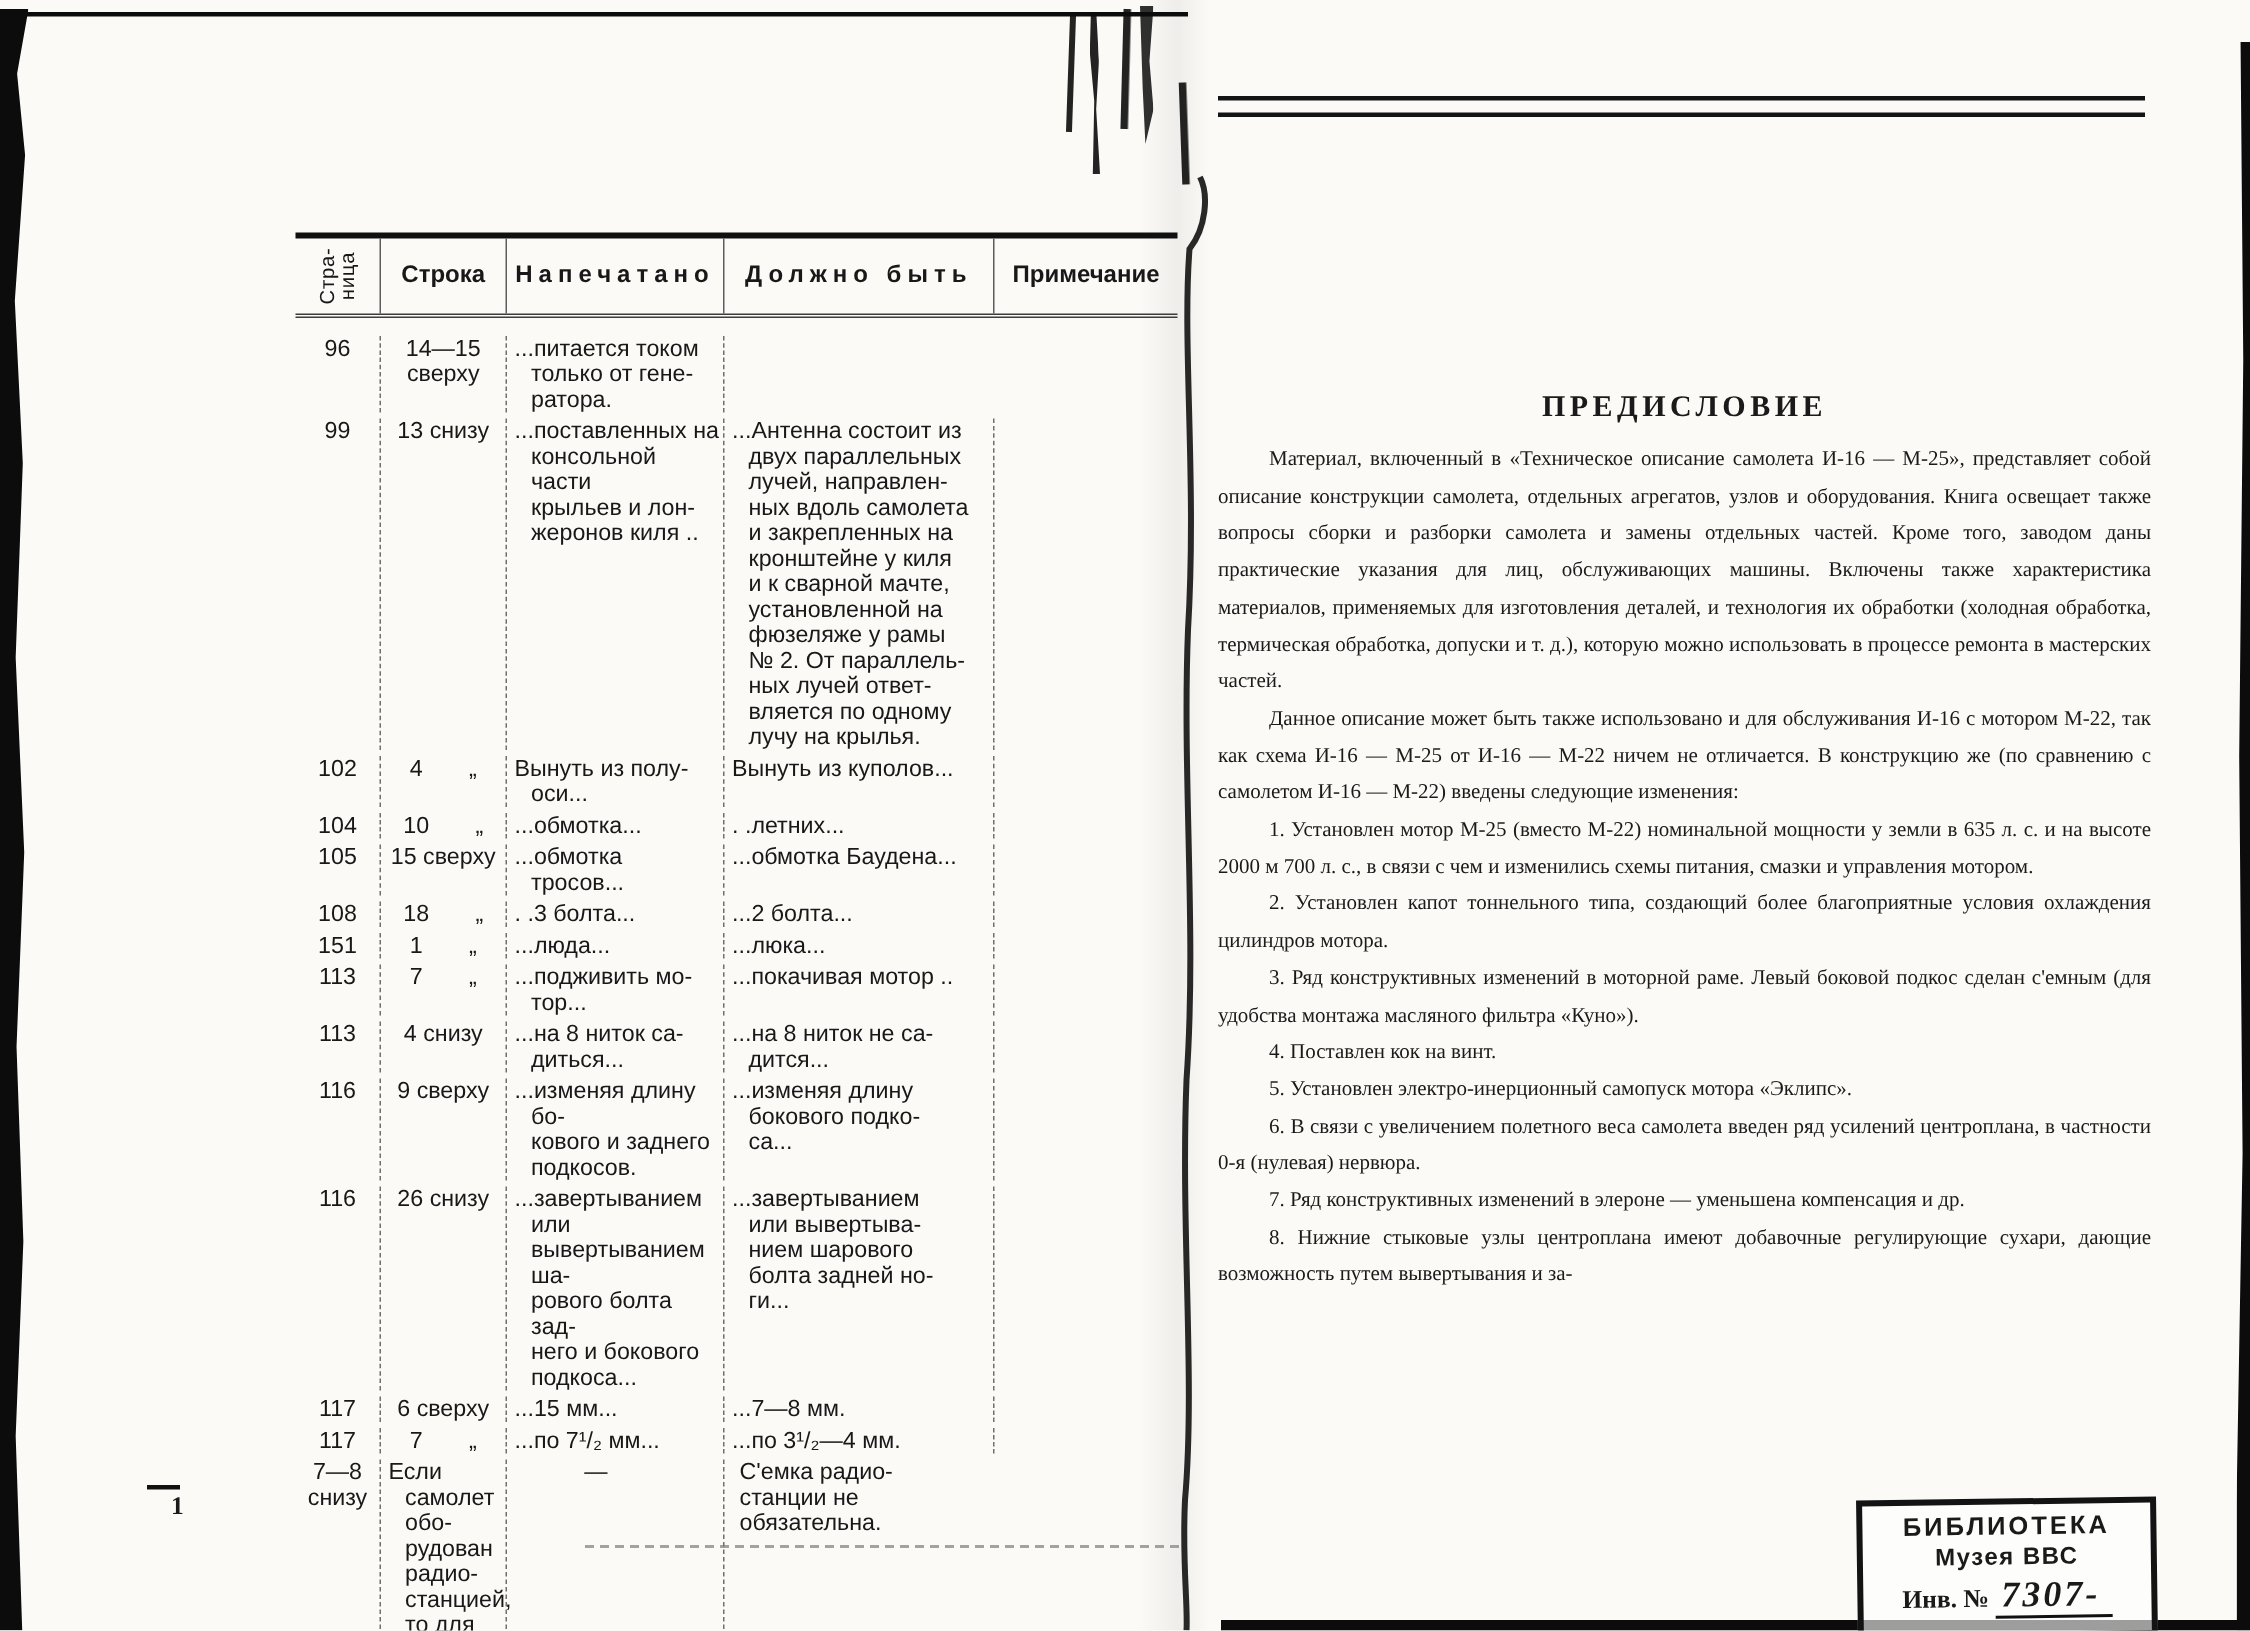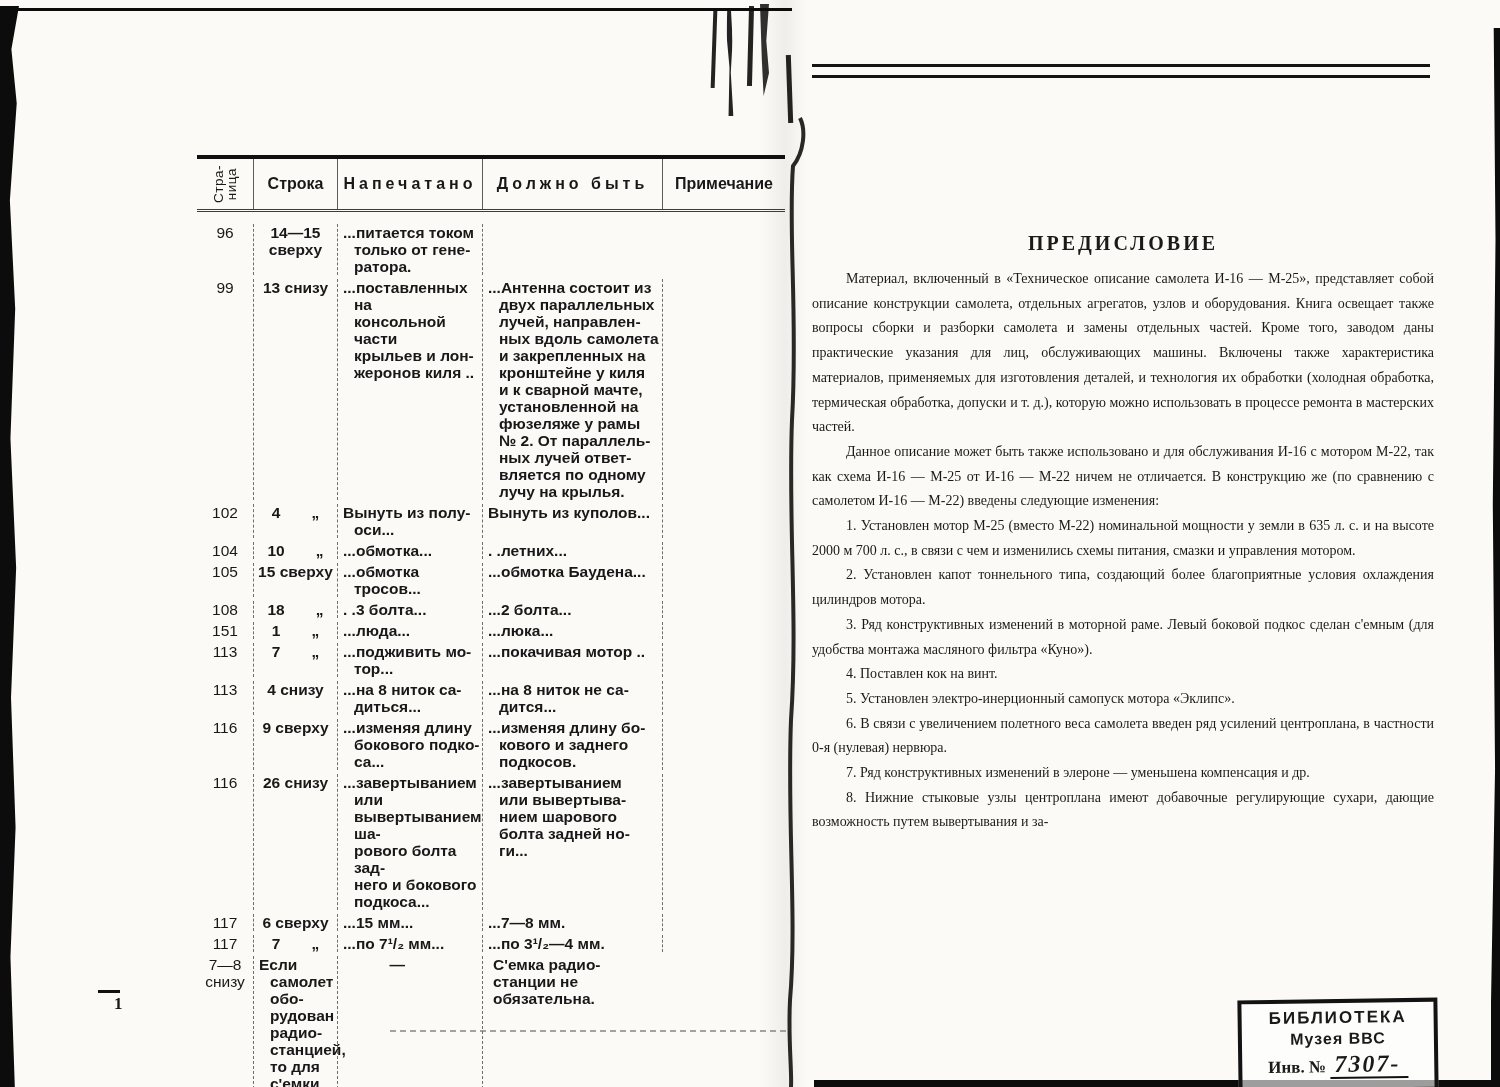--- a/index.html
+++ b/index.html
@@ -38,32 +38,32 @@
     border-bottom:3px double #3c3c3c;}
   .thead>div{min-height:50px;display:flex;align-items:center;justify-content:center;
     text-align:center;font-size:16px;}
   .thead>div + div{border-left:1px solid #5c5c5c;font-weight:bold;}
   .h-page span{display:block;transform:rotate(-90deg);font-size:13.5px;line-height:13px;
     white-space:pre-line;letter-spacing:.5px;}
   .h-sp{letter-spacing:4px;}
   .tbody{padding-top:12px;}
   .trow{display:grid;grid-template-columns:56px 84px 145px 180px 123px;margin-bottom:4px;}
   .tcell{white-space:pre-line;line-height:17px;padding:0 2px;}
-  .trow .tcell:nth-child(n+2){border-left:1px dashed #6f6f6f;font-weight:bold;}
+  .trow .tcell:nth-child(n+2){border-left:1px dashed #6f6f6f;}
   .trow{min-height:17px;}
   .c-page{text-align:center;}
   .c-line{text-align:center;}
   .c-printed,.c-should{padding-left:16px;text-indent:-11px;}
   .c-note{padding-left:10px;}
 
   
   .rpage{position:absolute;left:812px;top:0;width:622px;}
   .rule-top{position:absolute;left:0;top:64px;width:618px;height:8px;
     border-top:3px solid #141414;border-bottom:3px solid #141414;}
-  .rcontent{position:absolute;left:0;top:232px;width:622px;}
+  .rcontent{position:absolute;left:0;top:260px;width:622px;}
   .rtitle{text-align:center;font-size:20px;font-weight:bold;letter-spacing:3px;
     margin:0 0 12px 0;}
   .rcontent p{margin:0;font-size:14px;line-height:24.7px;text-align:justify;
     text-indent:34px;}
 
   
   .stamp{position:absolute;left:1238px;top:999px;width:192px;height:80px;
     border:4px solid #131313;transform:rotate(-.8deg);text-align:center;
     font-family:"Liberation Sans", sans-serif;padding-top:5px;box-sizing:content-box;
     background:rgba(255,255,255,.6);}
@@ -185,26 +185,26 @@
         <div class="tcell c-line">4 снизу</div>
         <div class="tcell c-printed">...на 8 ниток са-
 диться...</div>
         <div class="tcell c-should">...на 8 ниток не са-
 дится...</div>
         <div class="tcell c-note"></div>
       </div>
       <div class="trow">
         <div class="tcell c-page">116</div>
         <div class="tcell c-line">9 сверху</div>
+        <div class="tcell c-should">...изменяя длину бо-
+кового и заднего
+подкосов.</div>
         <div class="tcell c-printed">...изменяя длину
 бокового подко-
 са...</div>
-        <div class="tcell c-should">...изменяя длину бо-
-кового и заднего
-подкосов.</div>
         <div class="tcell c-note"></div>
       </div>
       <div class="trow">
         <div class="tcell c-page">116</div>
         <div class="tcell c-line">26 снизу</div>
         <div class="tcell c-should">...завертыванием или
 вывертыванием ша-
 рового болта зад-
 него и бокового
 подкоса...</div>

